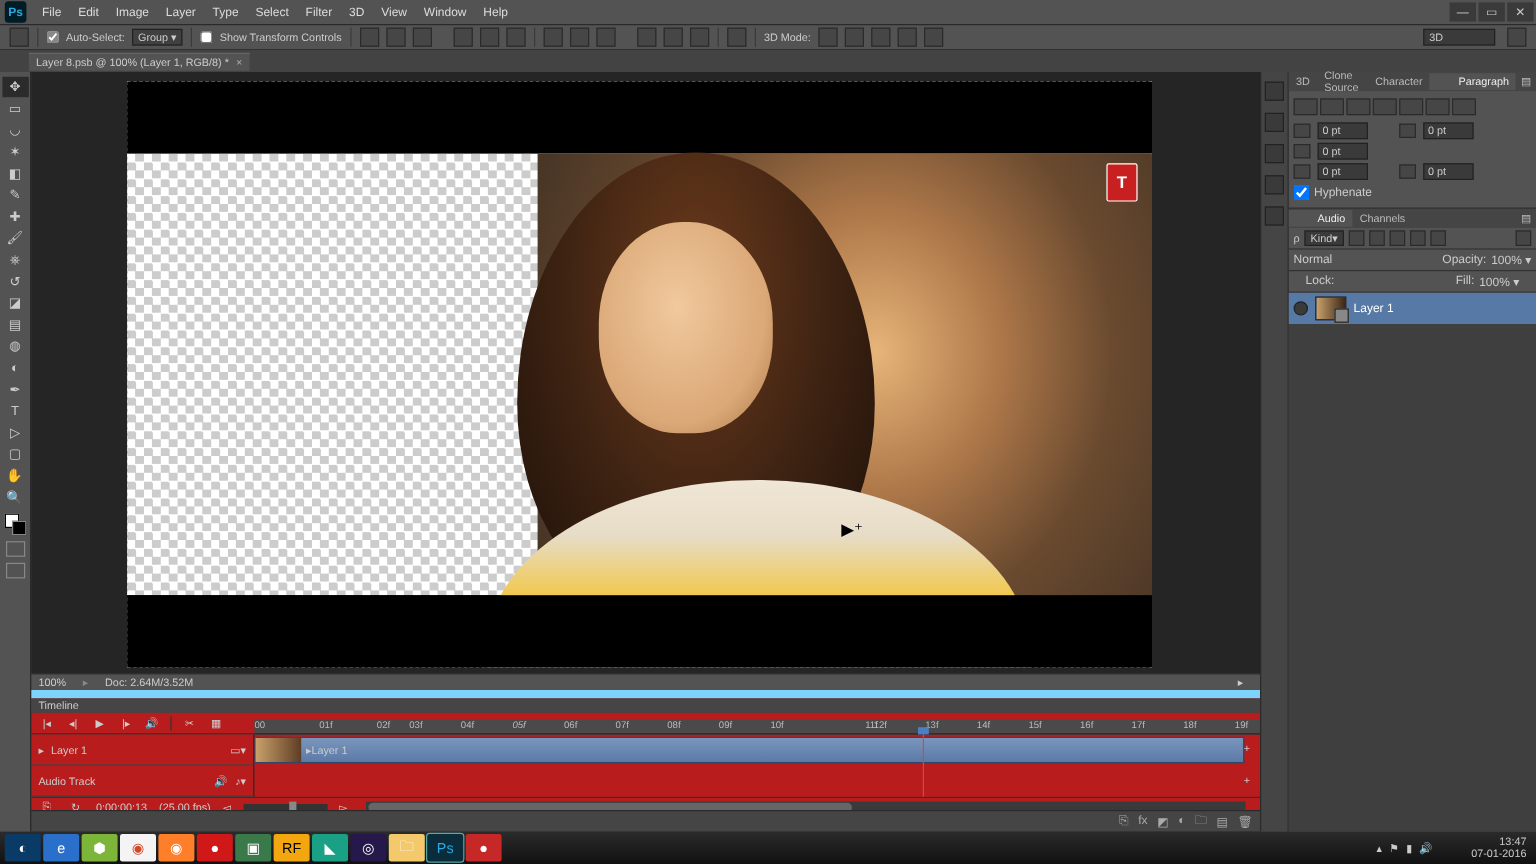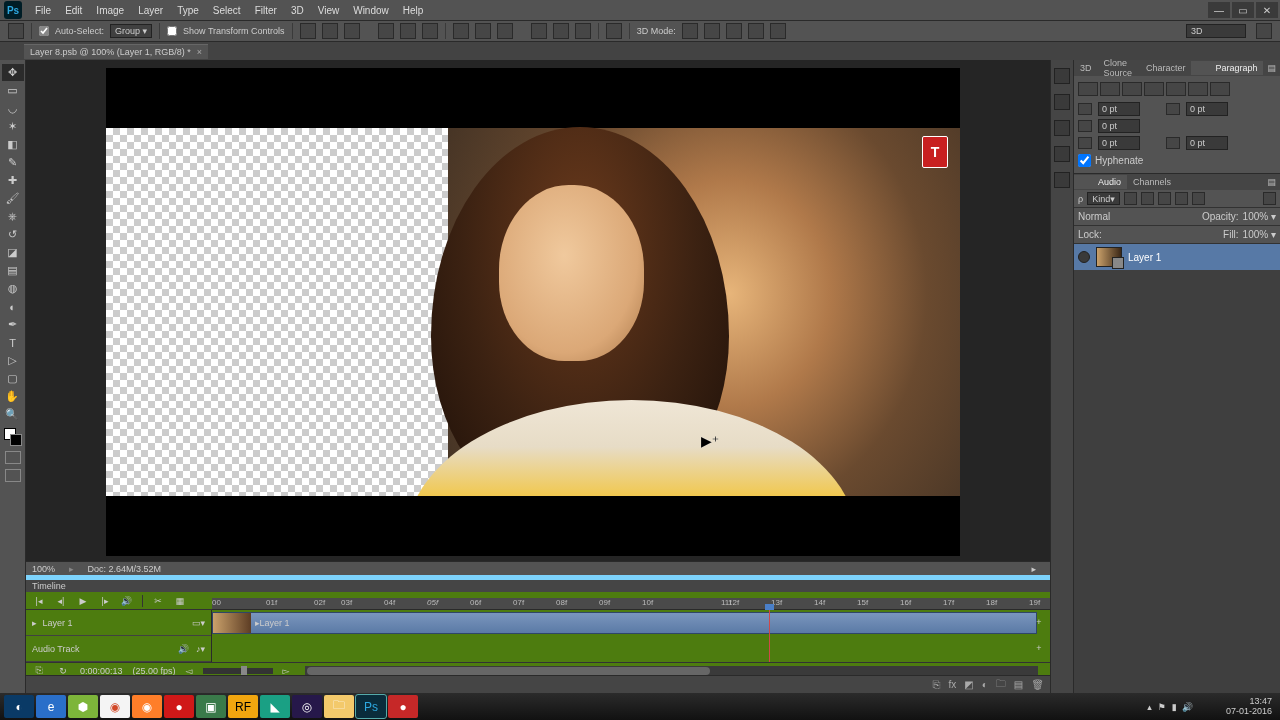--- a/index.html
+++ b/index.html
@@ -54,21 +54,21 @@
 .shoulders { position:absolute; left:35%; bottom:0; width:53%; height:32%;
   background: linear-gradient(180deg,#efe6d6 0%,#e7dcc6 30%,#f2c642 65%,#eab61e 100%);
   border-radius:55% 55% 0 0 / 100% 100% 0 0; }
 .logo-badge { position:absolute; top:68px; right:12px; width:26px; height:32px; background:#c82020; border:1px solid #fff; border-radius:2px; display:flex; align-items:center; justify-content:center; color:#fff; font-weight:700; font-size:14px; }
 .cursor-move { position:absolute; left:595px; top:365px; font-size:14px; color:#000; text-shadow:0 0 1px #fff;}
 
 .statusbar-inner { position:absolute; left:0; bottom:118px; right:0; height:14px; background:#535353; border-top:1px solid #2a2a2a; display:flex; align-items:center; font-size:9px; color:#ccc; padding:0 6px; gap:14px;}
 .statusbar-inner .tri { margin-left:auto; margin-right:8px; }
 
 
-.timeline { position:absolute; left:0; right:0; bottom:18px; height:100px; background:#4d7c0f; border-top:5px solid #7dd3fc; font-size:9px; color:#ccc; }
+.timeline { position:absolute; left:0; right:0; bottom:18px; height:100px; background:#b91c1c; border-top:7px solid #7dd3fc; font-size:9px; color:#ccc; }
 .tl-tab { height:12px; background:#454545; display:flex; align-items:center; padding:0 6px; }
 .tl-controls { height:18px; display:flex; align-items:center; gap:8px; padding:0 6px; border-bottom:1px solid #323232; }
 .tl-btn { width:14px; height:14px; display:flex; align-items:center; justify-content:center; }
 .tl-body { display:flex; height:52px; }
 .tl-left { width:186px; border-right:1px solid #2a2a2a; }
 .tl-row { height:26px; display:flex; align-items:center; padding:0 6px; border-bottom:1px solid #414141; gap:6px;}
 .tl-right { flex:1; position:relative; }
 .ruler { height:12px; background:#4a4a4a; position:relative; margin-top:-12px; margin-left:186px; border-bottom:1px solid #2a2a2a;}
 .ruler span { position:absolute; top:0; font-size:8px; color:#bbb; }
 .clip { position:absolute; top:2px; height:22px; background:linear-gradient(#7a96bd,#5b7aa6); border:1px solid #2f4668; display:flex; align-items:center; }
@@ -97,21 +97,21 @@
 .pt-row { display:flex; gap:6px; align-items:center; margin-bottom:3px; font-size:9px;}
 .pt-row .ic { width:14px; height:12px; background:#464646; border:1px solid #2a2a2a;}
 .pt-row .val { width:42px; height:14px; background:#3a3a3a; border:1px solid #222; padding:0 3px; display:flex; align-items:center;}
 .hyphen { display:flex; align-items:center; gap:4px; margin-top:4px;}
 
 .layers-panel { flex:1; display:flex; flex-direction:column; }
 .layer-opts { height:18px; display:flex; align-items:center; gap:4px; padding:0 4px; border-bottom:1px solid #323232; font-size:9px;}
 .layer-opts .sel { background:#3a3a3a; border:1px solid #222; height:13px; padding:0 4px; display:flex; align-items:center;}
 .layer-opts .ic { width:13px; height:13px; background:#464646; border:1px solid #2a2a2a;}
 .blend-row { height:18px; display:flex; align-items:center; gap:4px; padding:0 4px; border-bottom:1px solid #323232;}
-.lock-row  { height:18px; display:flex; align-items:center; gap:4px; padding:0 4px; border-bottom:1px solid #323232;}
+.lock-row  { height:18px; display:flex; align-items:center; gap:4px; padding:0 14px; border-bottom:1px solid #323232;}
 .layers-list { flex:1; background:#3f3f3f; }
 .layer-item { height:26px; background:#5779a6; display:flex; align-items:center; gap:6px; padding:0 4px; color:#fff;}
 .eye { width:12px; height:12px; background:#3a3a3a; border-radius:50%; border:1px solid #222;}
 .layer-thumb { width:26px; height:20px; background:linear-gradient(90deg,#caa16b,#3b2716); border:1px solid #222; position:relative;}
 .layer-thumb::after { content:""; position:absolute; right:-3px; bottom:-3px; width:10px; height:10px; background:#888; border:1px solid #222;}
 
 
 .taskbar { position:absolute; left:0; right:0; bottom:0; height:27px; background:linear-gradient(#2b2b2b,#111); display:flex; align-items:center; padding:0 4px; gap:2px; z-index:50;}
 .tb-icon { width:30px; height:23px; border-radius:2px; display:flex; align-items:center; justify-content:center; font-size:12px; color:#fff;}
 .tb-sys { margin-left:auto; display:flex; align-items:center; gap:6px; color:#ccc; font-size:9px;}

